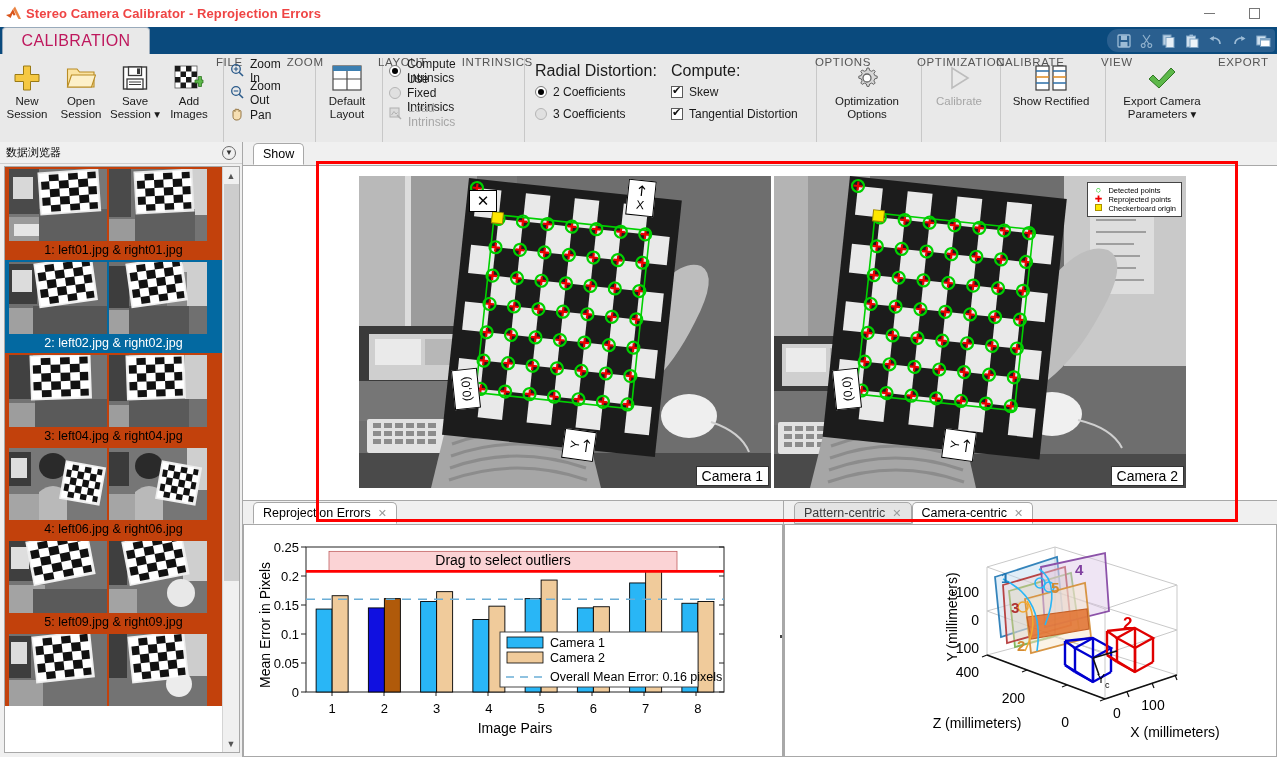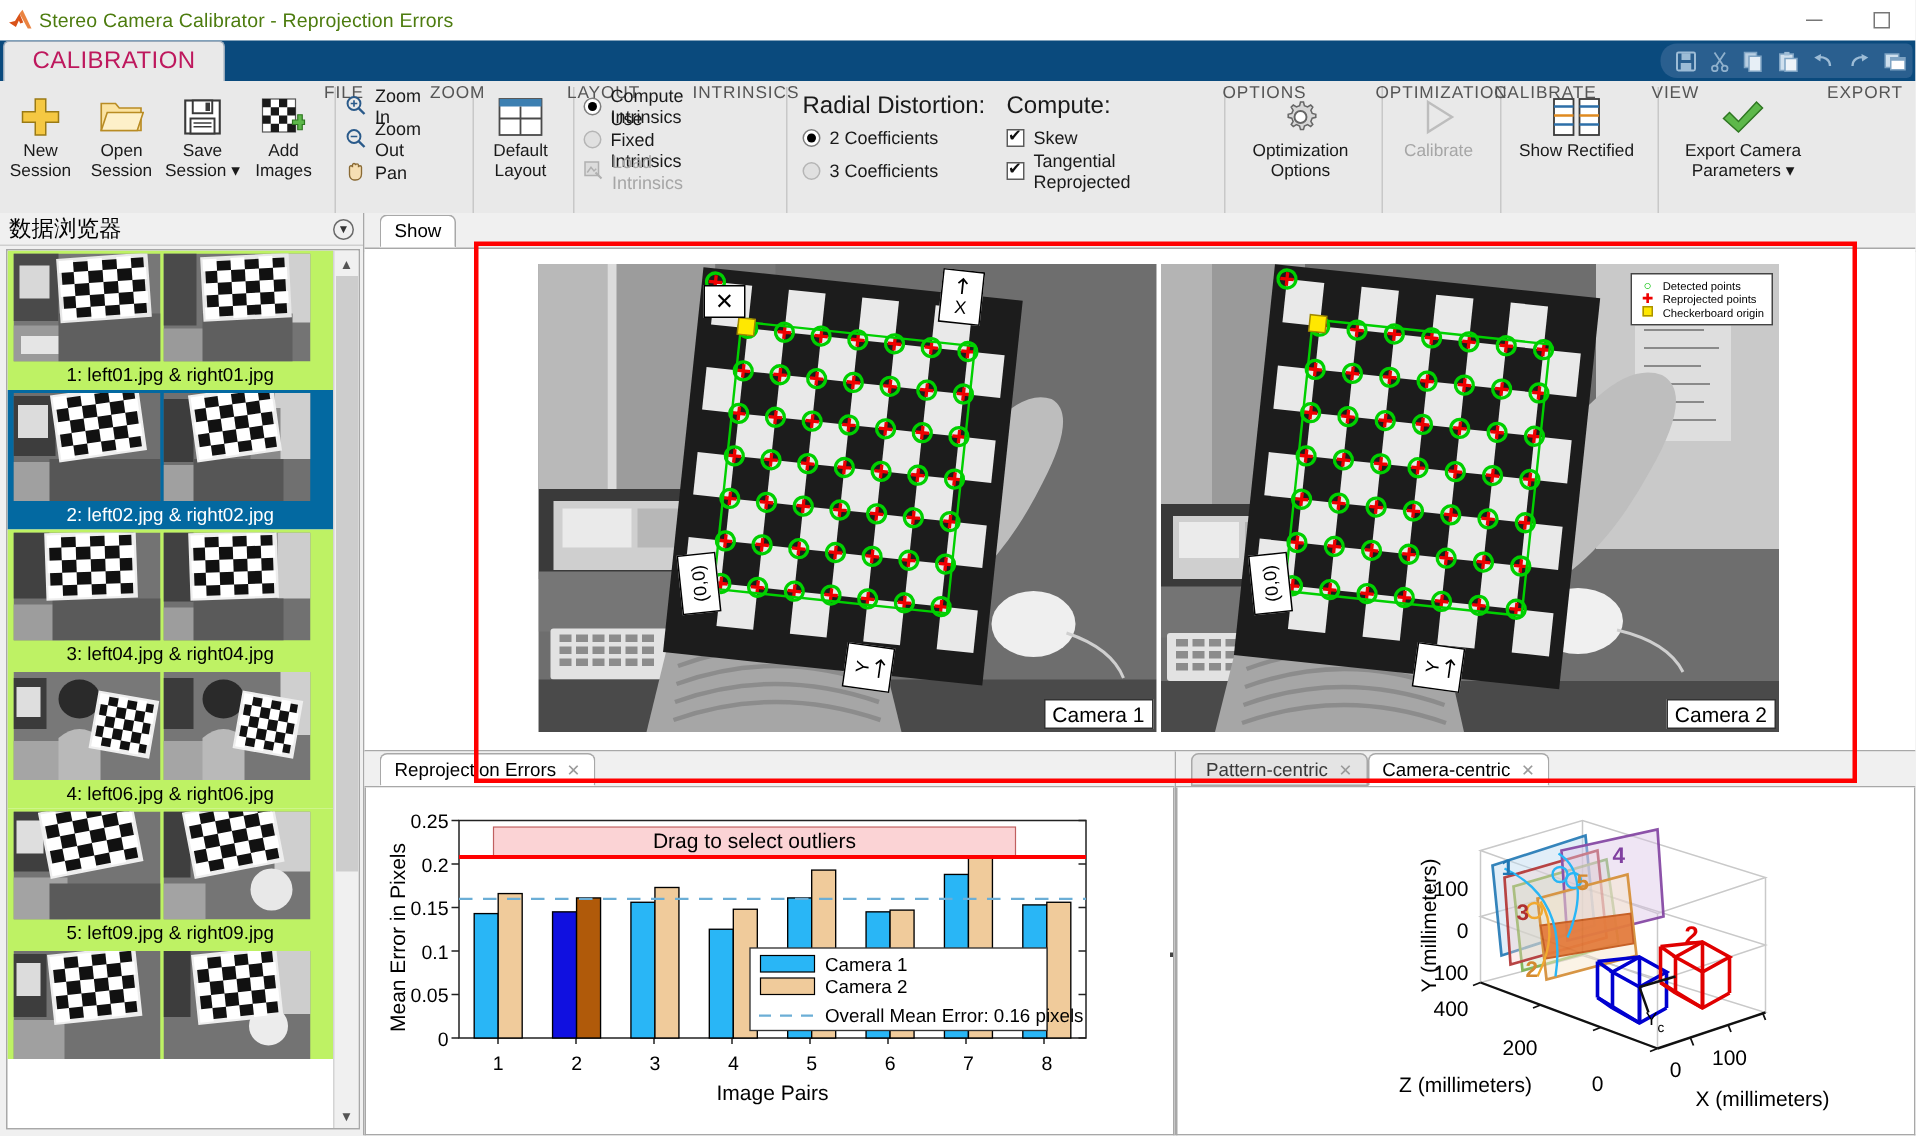--- a/index.html
+++ b/index.html
@@ -11,21 +11,21 @@
     background:#f0f0f0; overflow:hidden;
     position:relative;
   }
 
   
   .titlebar{
     height:27px; background:#fff; display:flex; align-items:center;
     border-bottom:0; position:relative;
   }
   .tb-icon{ width:26px; height:27px; display:flex; align-items:center; justify-content:center;}
-  .tb-title{ font-size:13px; color:#4d7c0f; letter-spacing:.1px;}
+  .tb-title{ font-size:13px; color:#ef4444; letter-spacing:.1px;font-weight:bold;}
   .tb-controls{ position:absolute; right:0; top:0; height:27px; display:flex;}
   .tb-btn{ width:45px; height:27px; display:flex; align-items:center; justify-content:center;}
   .tb-btn .min{ width:11px; height:1px; background:#777; }
   .tb-btn .max{ width:11px; height:11px; border:1px solid #777; }
 
   
   .ribbon-tabs{
     height:27px; background:#0a4a7d; display:flex; align-items:flex-end;
     position:relative;
   }
@@ -79,27 +79,27 @@
 
   
   .main{ position:absolute; left:0; top:142px; right:0; bottom:0; display:flex;}
 
   
   .browser{ width:243px; background:#f0f0f0; display:flex; flex-direction:column;
             border-right:1px solid #a8a8a8;}
   .browser-head{ height:22px; background:#f0f0f0; display:flex; align-items:center;
                  padding:0 6px; font-size:12.5px; border-bottom:1px solid #cfcfcf;
                  justify-content:space-between;}
-  .browser-head .bh-title{ font-family:Liberation Mono, monospace; font-size:15px;}
+  .browser-head .bh-title{ font-family:Liberation Mono, monospace; font-size:11px;}
   .circle-btn{ width:14px; height:14px; border-radius:50%; border:1px solid #6a6a6a;
                display:flex; align-items:center; justify-content:center; font-size:8px; color:#333;}
   .thumblist{ flex:1; position:relative; background:#fff; margin:2px 2px 4px 4px;
               border:1px solid #a8a8a8; overflow:hidden; display:flex;}
   .thumbs{ flex:1; overflow:hidden;}
-  .thumb-item{ background:#bef264; }
+  .thumb-item{ background:#c2410c; }
   .thumb-item.sel{ background:#0369a1; }
   .thumb-imgs{ display:flex; gap:2px; padding:2px 0 0 4px;}
   .thumb-caption{ text-align:center; font-size:12.5px; padding:2px 0 3px 0; color:#000;}
   .thumb-item.sel .thumb-caption{ color:#fff;}
   .vscroll{ width:17px; background:#f0f0f0; border-left:1px solid #d4d4d4;
             display:flex; flex-direction:column; align-items:center;}
   .vs-arrow{ height:17px; width:17px; display:flex; align-items:center; justify-content:center;
              font-size:9px; color:#555;}
   .vs-track{ flex:1; width:17px; position:relative;}
   .vs-thumb{ position:absolute; left:1px; width:15px; background:#cdcdcd; top:0; height:72%;}
@@ -382,21 +382,21 @@
         </div>
       </div>
       <div class="smallcol" style="width:150px">
         <div class="grouplabel">Compute:</div>
         <div class="smallrow">
           <span class="chk on"></span>
           <span>Skew</span>
         </div>
         <div class="smallrow">
           <span class="chk on"></span>
-          <span>Tangential Reprojected</span>
+          <span>Tangential Distortion</span>
         </div>
       </div>
     </div>
     <div class="rgroup-title">OPTIONS</div>
   </div>
   <div class="rsep"></div>
 
   <div class="rgroup" style="width:104px">
     <div class="rgroup-body" style="justify-content:center">
       <div class="bigbtn" style="width:100px">

